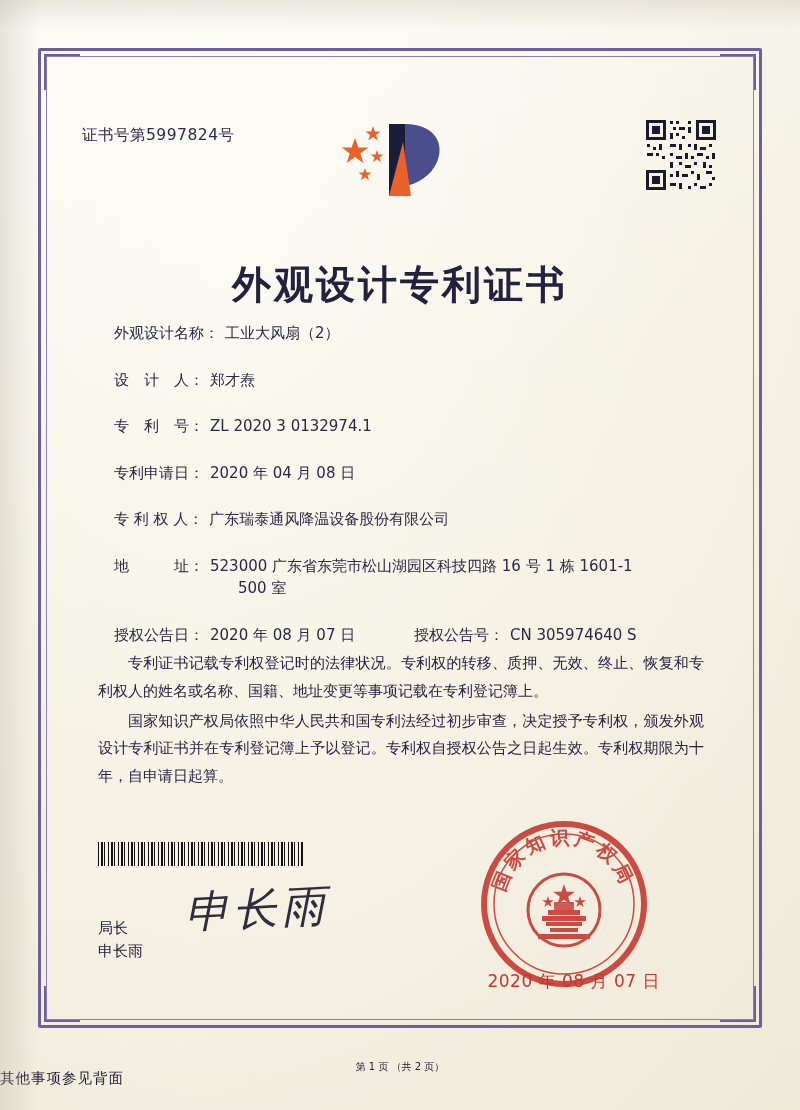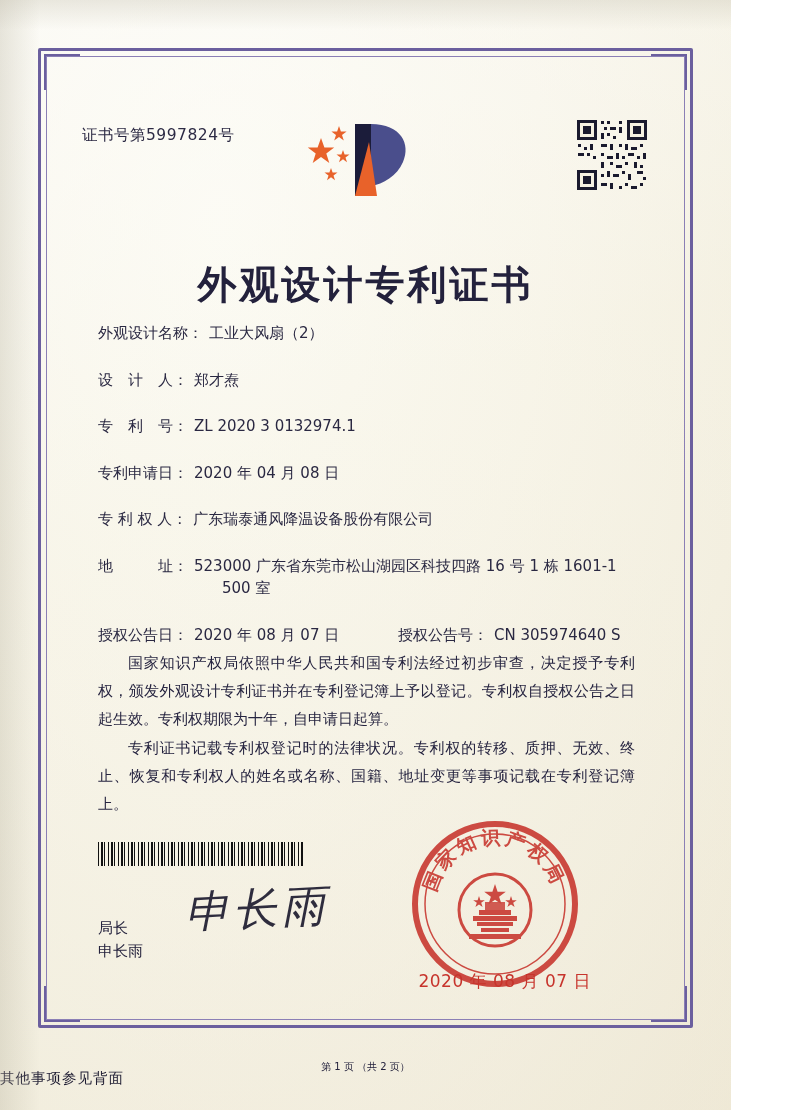--- a/index.html
+++ b/index.html
@@ -10,21 +10,21 @@
     width: 800px;
     height: 1110px;
     background: #ffffff;
     font-family: "DejaVu Sans", sans-serif;
     overflow: hidden;
   }
 
   
   .page {
     position: relative;
-    width: 731px;
+    width: 800px;
     height: 1110px;
     background:
       radial-gradient(ellipse at 30% 20%, #fbfaf2 0%, #f7f4e8 45%, #f3efe0 75%, #efe9d6 100%);
     box-sizing: border-box;
   }
   .paper-tint {
     position: absolute;
     inset: 0;
     background: linear-gradient(160deg, rgba(255,255,255,0.55) 0%, rgba(248,246,233,0.2) 40%, rgba(238,232,214,0.35) 100%);
     pointer-events: none;
@@ -108,21 +108,21 @@
     font-size: 39px;
     letter-spacing: 3px;
     color: #23213c;
     font-weight: bold;
     font-family: "DejaVu Sans", sans-serif;
   }
 
   
   .fields {
     position: absolute;
-    left: 18px;
+    left: 34px;
     right: 10px;
     top: 232px;
   }
   .field-row {
     display: flex;
     align-items: flex-start;
     margin-bottom: 24px;
     font-size: 15px;
     color: #2a2842;
     line-height: 1.5;
@@ -391,22 +391,22 @@
         </span>
         <span class="half">
           <span class="field-label">授权公告号：</span>
           <span class="field-value">CN 305974640 S</span>
         </span>
       </div>
 
     </div>
 
     <div class="paragraphs">
+      <p>专利证书记载专利权登记时的法律状况。专利权的转移、质押、无效、终止、恢复和专利权人的姓名或名称、国籍、地址变更等事项记载在专利登记簿上。</p>
       <p>国家知识产权局依照中华人民共和国专利法经过初步审查，决定授予专利权，颁发外观设计专利证书并在专利登记簿上予以登记。专利权自授权公告之日起生效。专利权期限为十年，自申请日起算。</p>
-      <p>专利证书记载专利权登记时的法律状况。专利权的转移、质押、无效、终止、恢复和专利权人的姓名或名称、国籍、地址变更等事项记载在专利登记簿上。</p>
     </div>
 
     <div class="barcode"></div>
 
     <div class="sig-block">
       <div>局长</div>
       <div>申长雨</div>
     </div>
     <div class="sig-script">申长雨</div>
 

